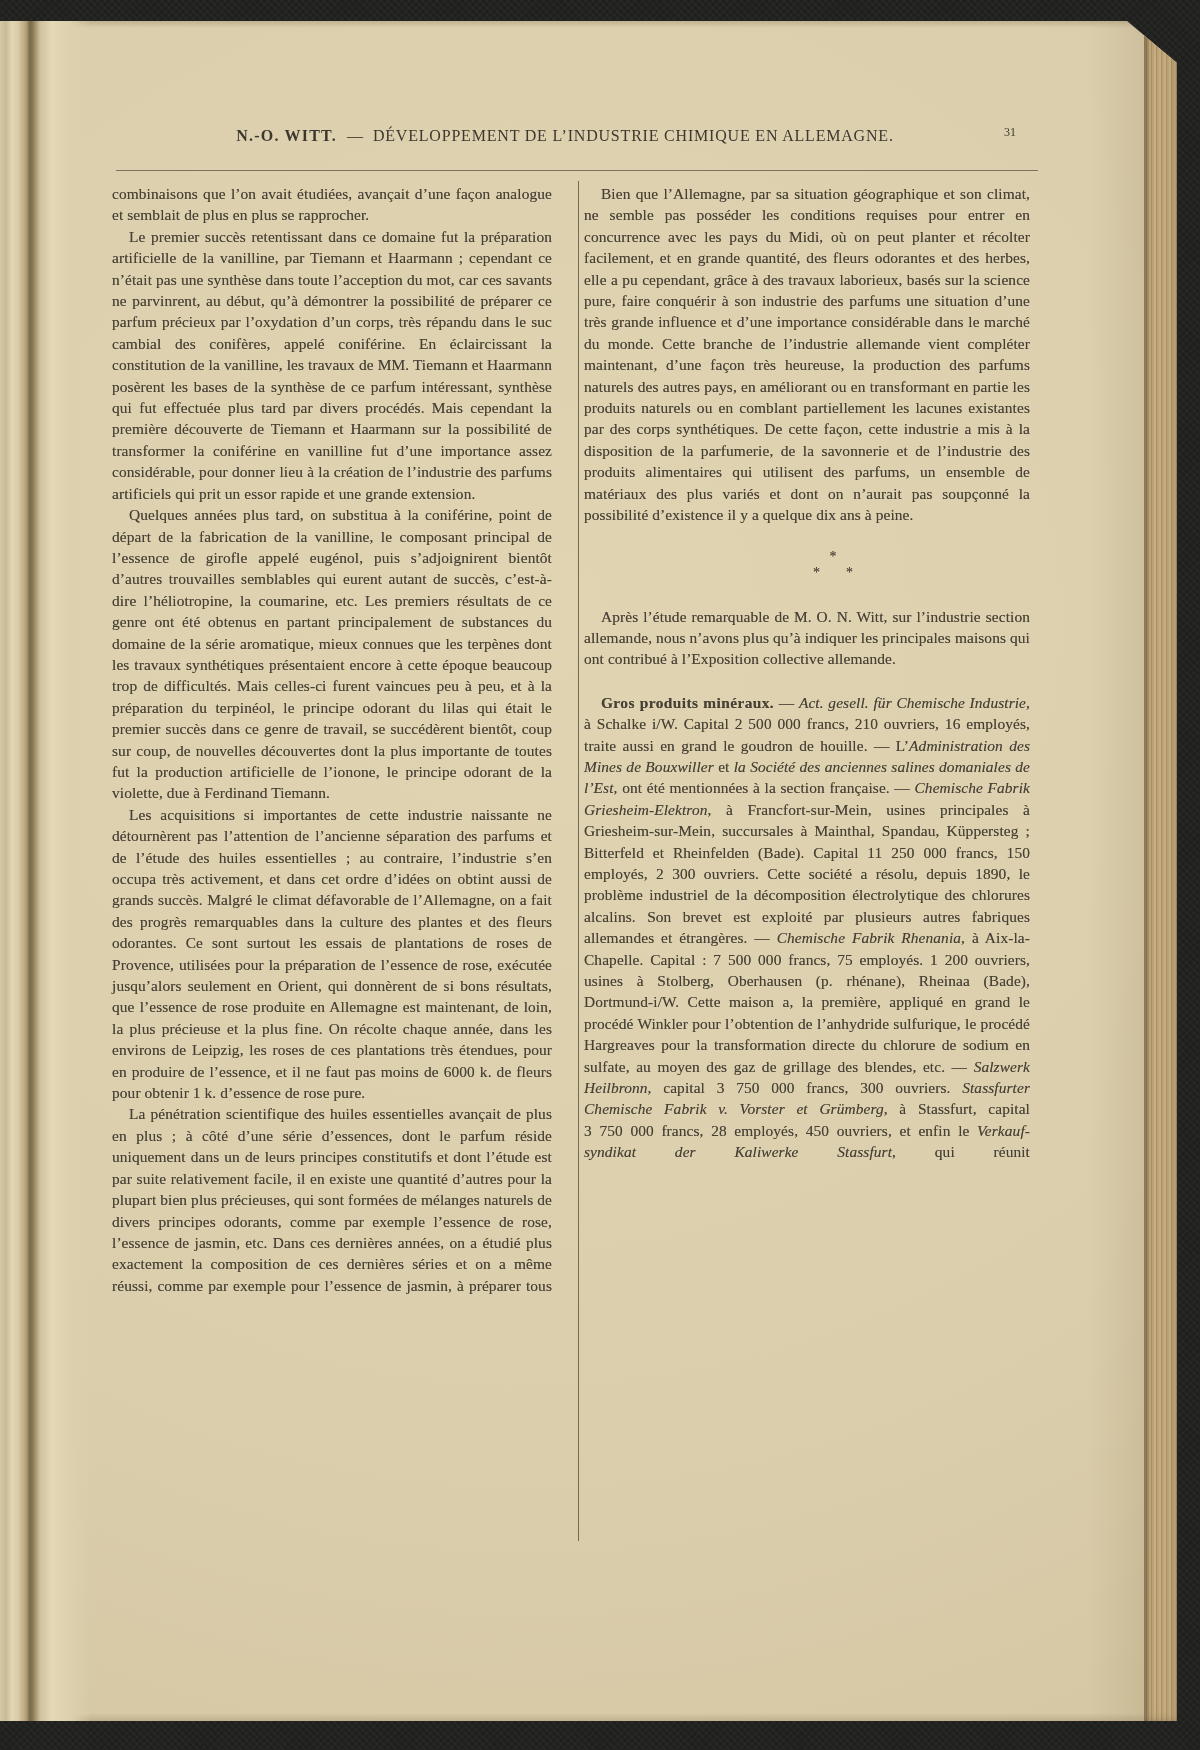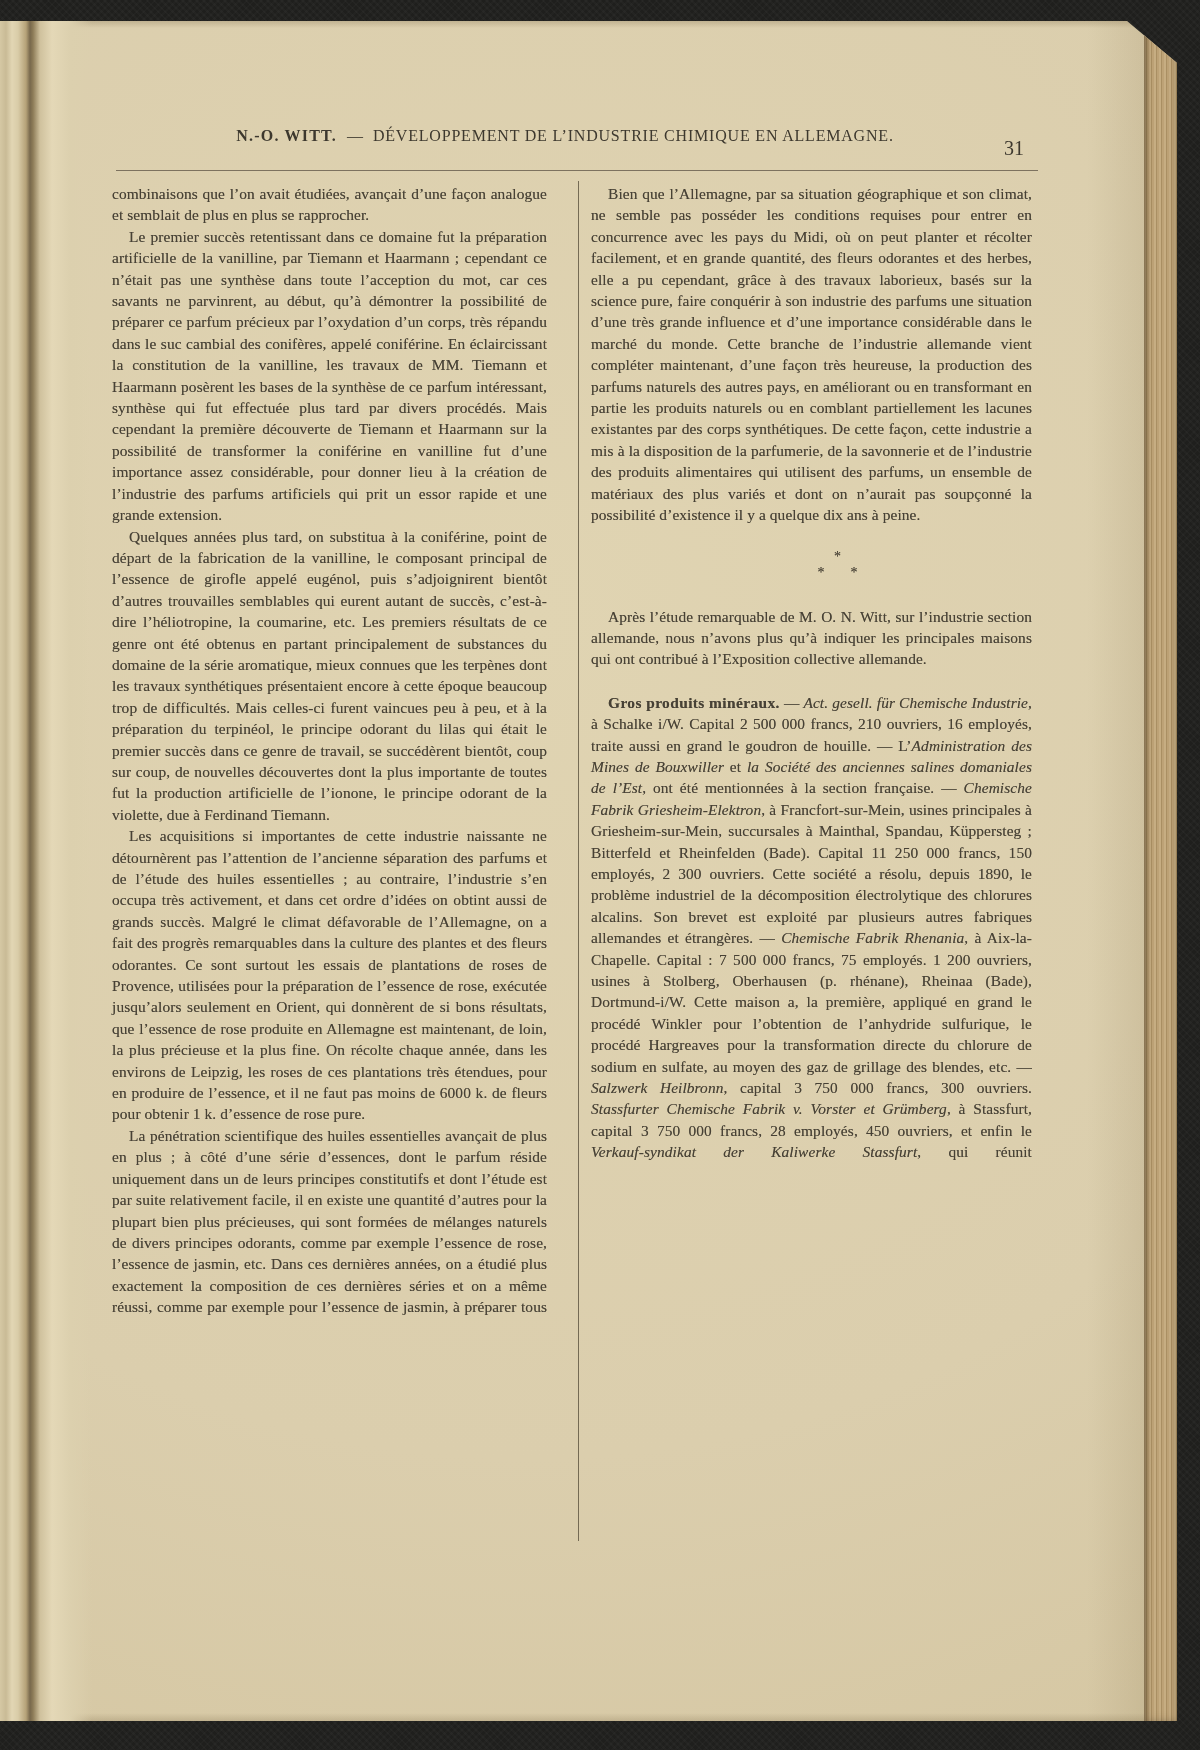--- a/index.html
+++ b/index.html
@@ -37,36 +37,36 @@
     box-shadow:inset 0 0 8px rgba(60,45,25,.35);
   }
   .running-head{
     position:absolute;left:112px;top:106px;width:906px;
     text-align:center;color:#3d382e;font-size:16px;white-space:nowrap;
   }
   .running-head .author{font-weight:bold;letter-spacing:1.2px;}
   .running-head .dash{margin:0 10px;}
   .running-head .title{letter-spacing:.8px;}
   .page-num{
-    position:absolute;left:1004px;top:116px;width:48px;
-    color:#3d382e;font-size:20px;
+    position:absolute;left:1004px;top:104px;width:48px;
+    color:#3d382e;font-size:12px;
   }
   .rule{
     position:absolute;left:116px;top:149px;width:922px;height:1px;
     background:#6c6251;opacity:.85;
   }
   .divider{
     position:absolute;left:578px;top:160px;width:1px;height:1360px;
     background:rgba(82,72,54,.75);
   }
   .cols{position:absolute;left:112px;top:162px;width:920px;display:flex;}
   .col{color:#474135;font-size:15.4px;line-height:21.4px;
     text-align:justify;letter-spacing:.1px;
     text-shadow:0 0 .4px rgba(70,64,52,.55);}
-  .col-left{width:440px;margin-right:44px;}
+  .col-left{width:440px;margin-right:32px;}
   .col-right{width:446px;}
   p.para{margin:0;}
   p.indent{text-indent:17px;}
   p.runon{text-align-last:justify;}
   p.section-start{margin-top:22px;}
   .i{font-style:italic;margin-top:12px;}
   .b{font-weight:bold;letter-spacing:.4px;}
   .asterism{
     display:flex;flex-direction:column;align-items:center;
     margin:26px 0 28px 52px;color:#474135;font-size:14px;line-height:10px;

